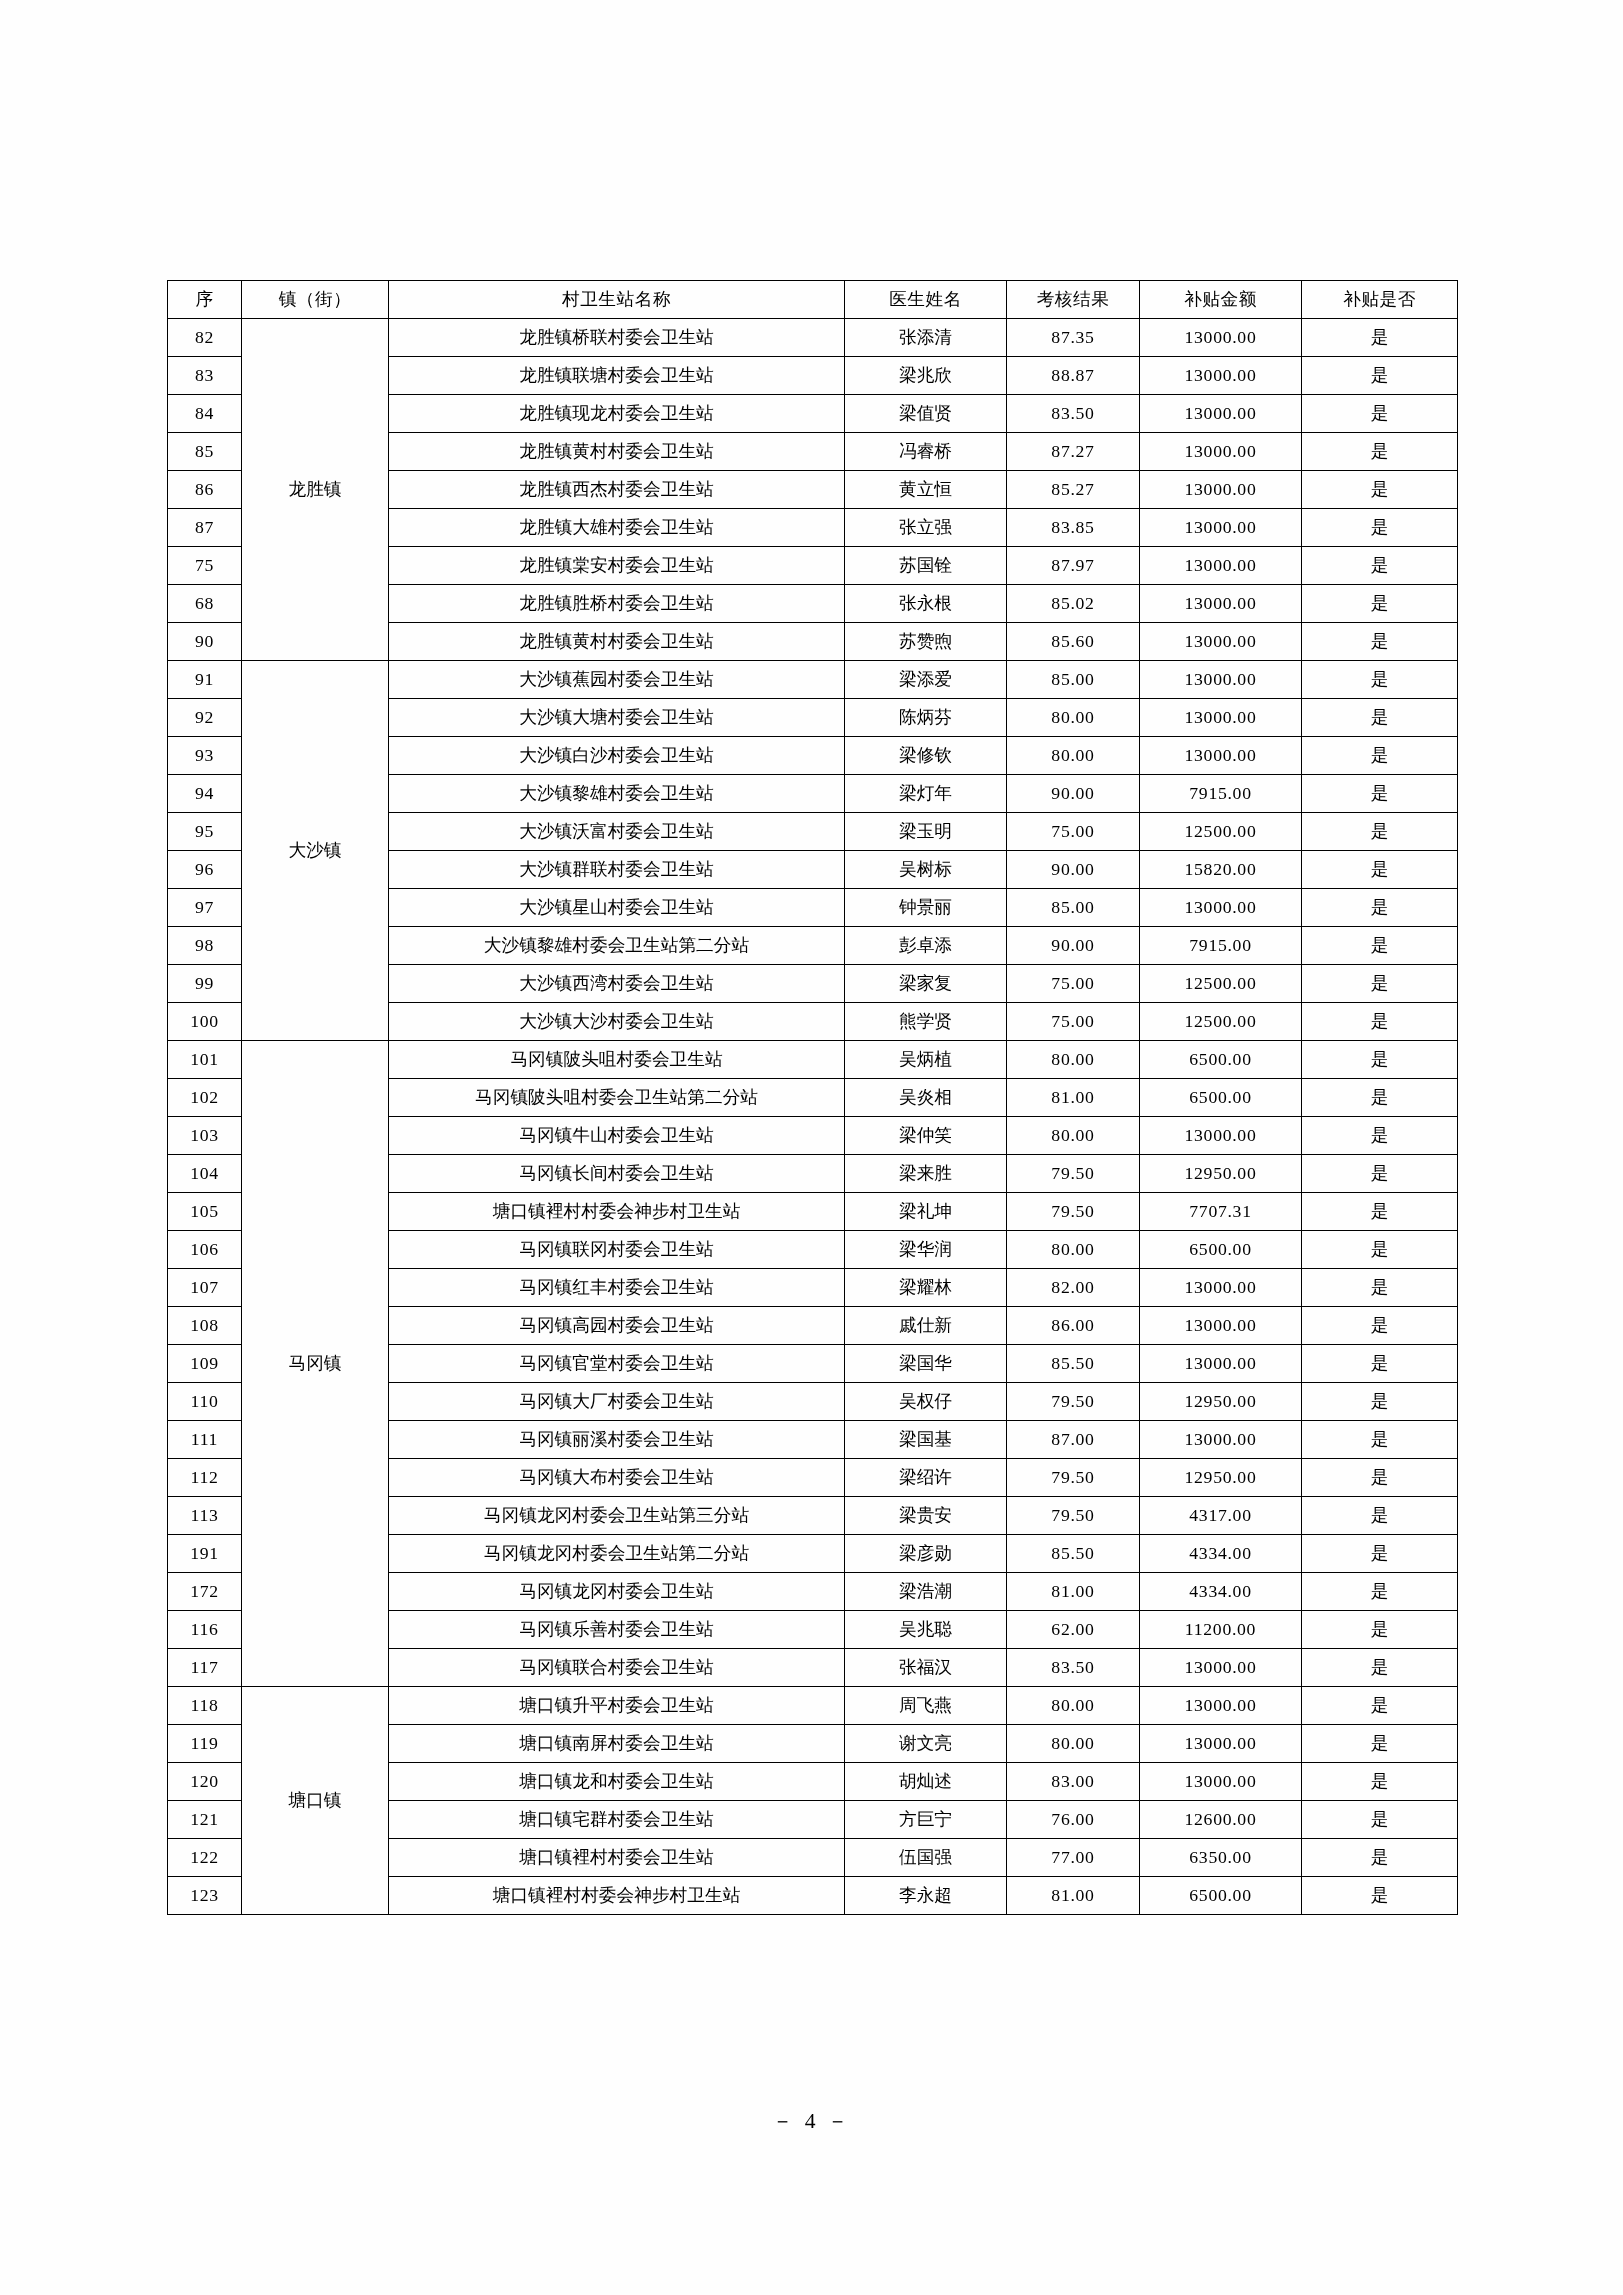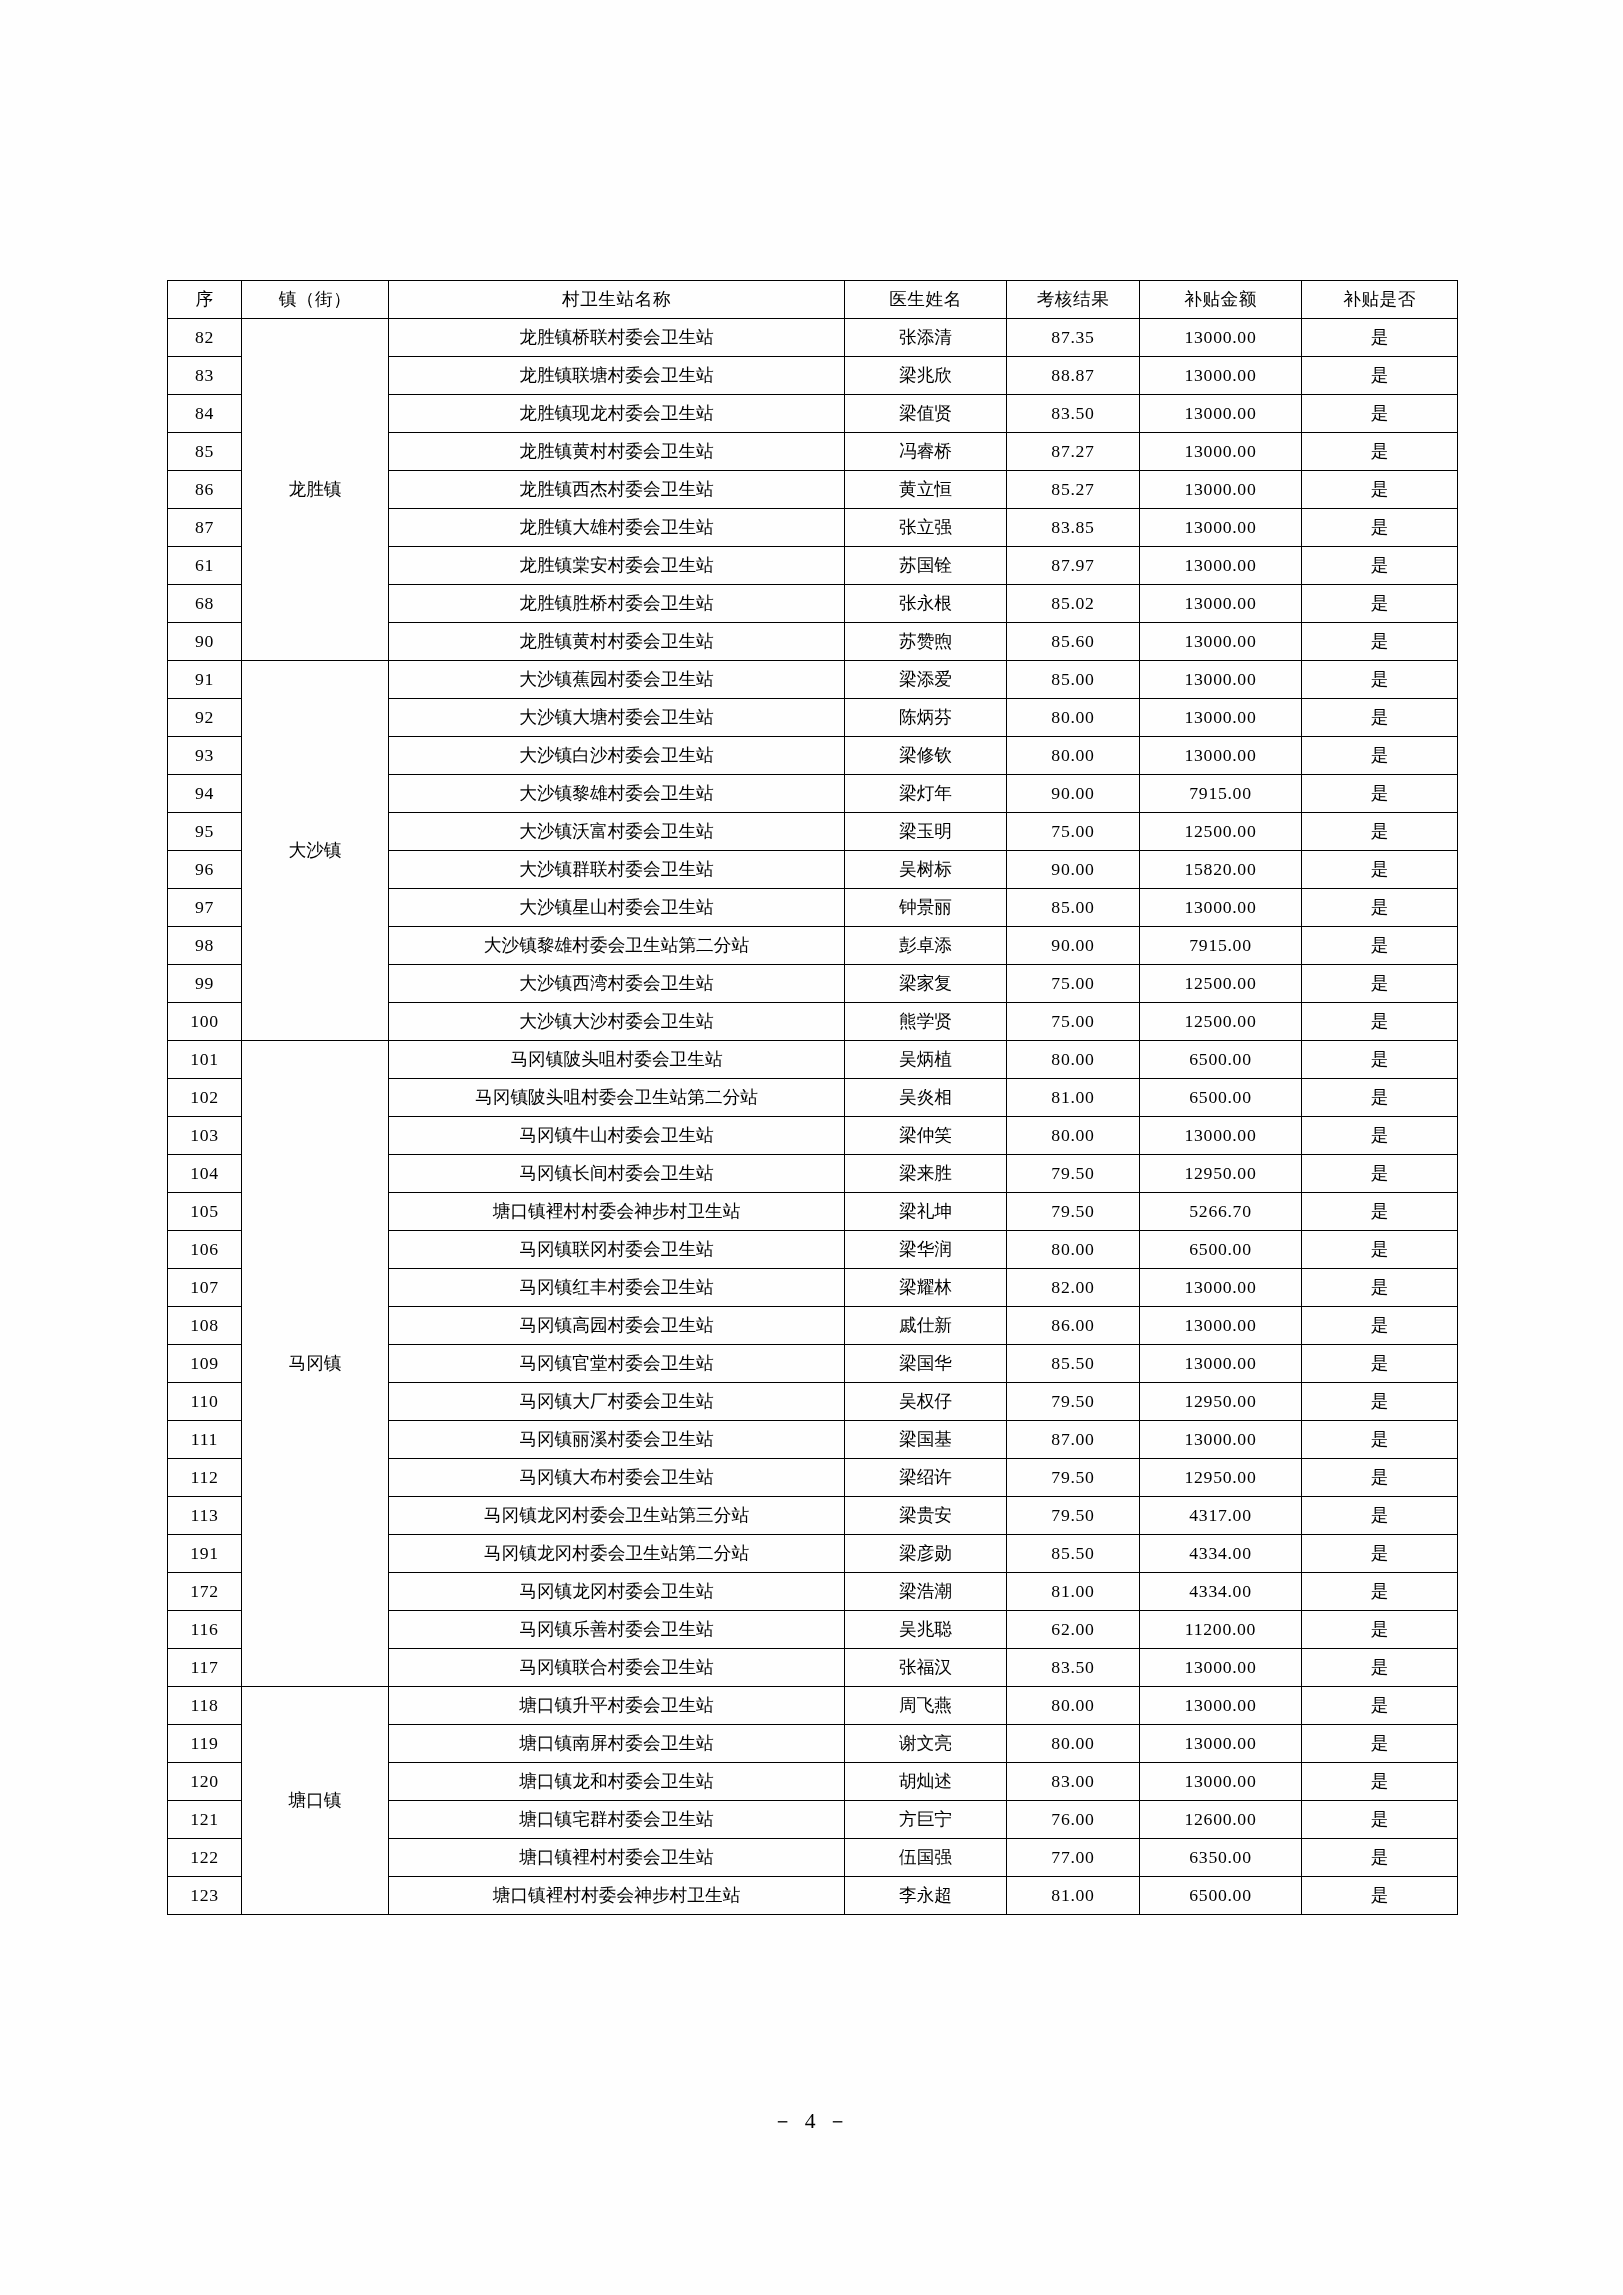--- a/index.html
+++ b/index.html
@@ -143,21 +143,21 @@
           </tr>
           <tr>
             <td class="num">87</td>
             <td class="cn">龙胜镇大雄村委会卫生站</td>
             <td class="cn">张立强</td>
             <td class="num">83.85</td>
             <td class="num">13000.00</td>
             <td class="cn">是</td>
           </tr>
           <tr>
-            <td class="num">61</td>
+            <td class="num">75</td>
             <td class="cn">龙胜镇棠安村委会卫生站</td>
             <td class="cn">苏国铨</td>
             <td class="num">87.97</td>
             <td class="num">13000.00</td>
             <td class="cn">是</td>
           </tr>
           <tr>
             <td class="num">68</td>
             <td class="cn">龙胜镇胜桥村委会卫生站</td>
             <td class="cn">张永根</td>
@@ -285,21 +285,21 @@
             <td class="cn">梁来胜</td>
             <td class="num">79.50</td>
             <td class="num">12950.00</td>
             <td class="cn">是</td>
           </tr>
           <tr>
             <td class="num">105</td>
             <td class="cn">塘口镇裡村村委会神步村卫生站</td>
             <td class="cn">梁礼坤</td>
             <td class="num">79.50</td>
-            <td class="num">5266.70</td>
+            <td class="num">7707.31</td>
             <td class="cn">是</td>
           </tr>
           <tr>
             <td class="num">106</td>
             <td class="cn">马冈镇联冈村委会卫生站</td>
             <td class="cn">梁华润</td>
             <td class="num">80.00</td>
             <td class="num">6500.00</td>
             <td class="cn">是</td>
           </tr>

